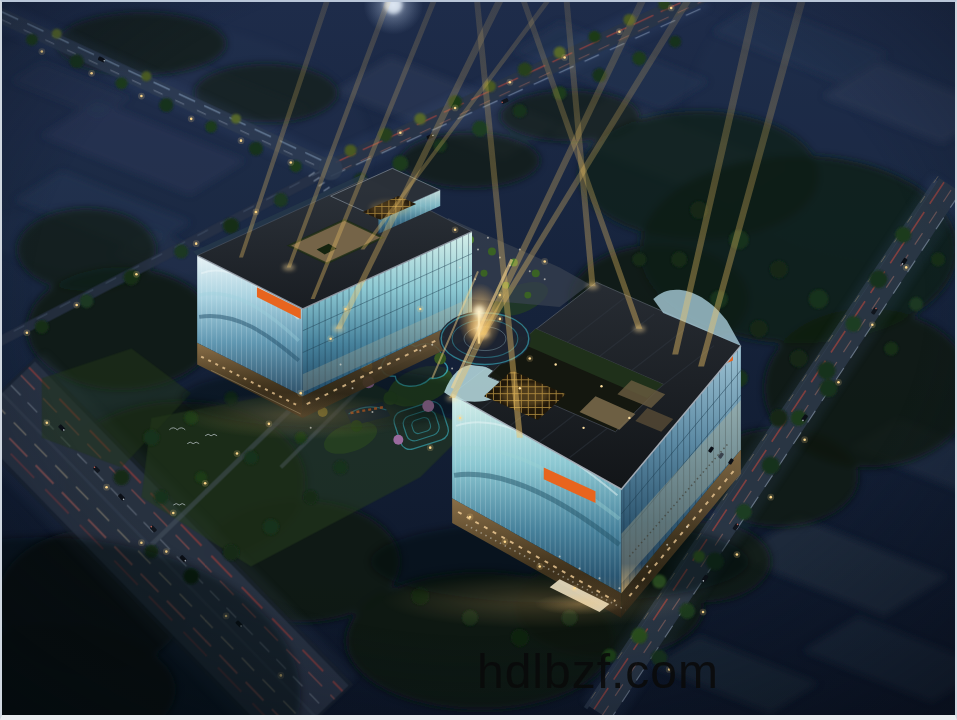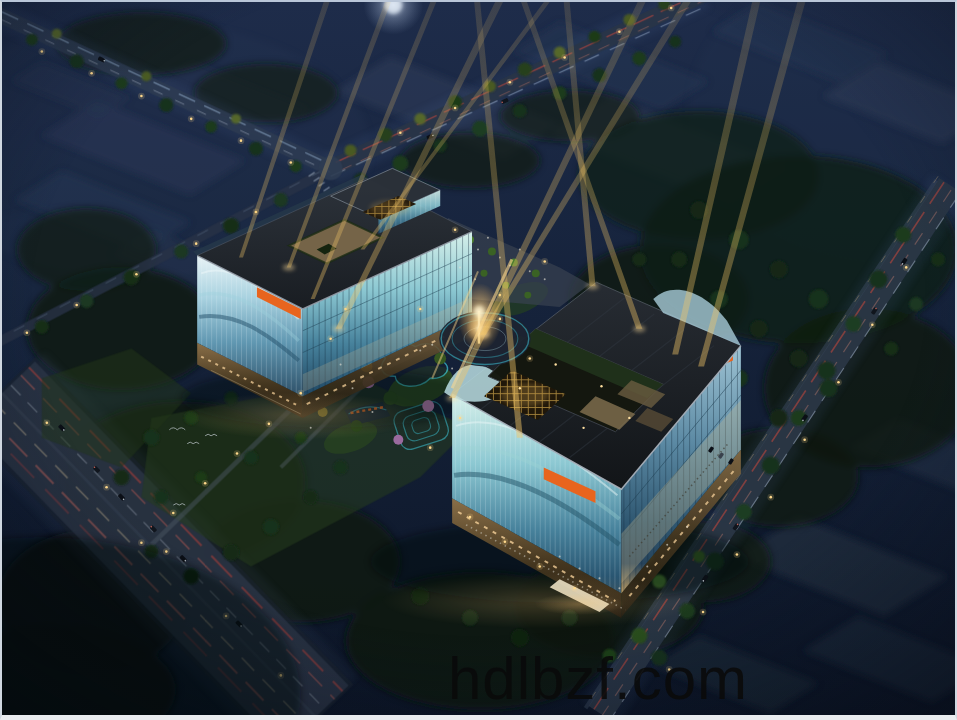--- a/index.html
+++ b/index.html
@@ -6,21 +6,21 @@
   .stage{
     position:relative;width:957px;height:720px;box-sizing:border-box;
     border:2px solid #cfd7e0;border-top-color:#b9c6d8;border-bottom:5px solid #e9ecef;
     background:#101a2c;overflow:hidden;
     font-family:"Liberation Sans", sans-serif;
   }
   .scene-svg{position:absolute;left:0;top:0;display:block;}
   .watermark{
     position:absolute;left:596px;top:642px;transform:translateX(-50%);
     font-family:"Liberation Sans", sans-serif;
-    font-size:60px;font-weight:400;letter-spacing:1px;
+    font-size:48px;font-weight:400;letter-spacing:1px;
     color:var(--watermark-color,#0a0a0a);opacity:.88;white-space:nowrap;
     user-select:none;
   }
 </style>
 </head>
 <body>
 
 <div class="stage">
 <svg class="scene-svg" width="953" height="713" viewBox="0 0 957 720" preserveAspectRatio="none">
   <defs>

